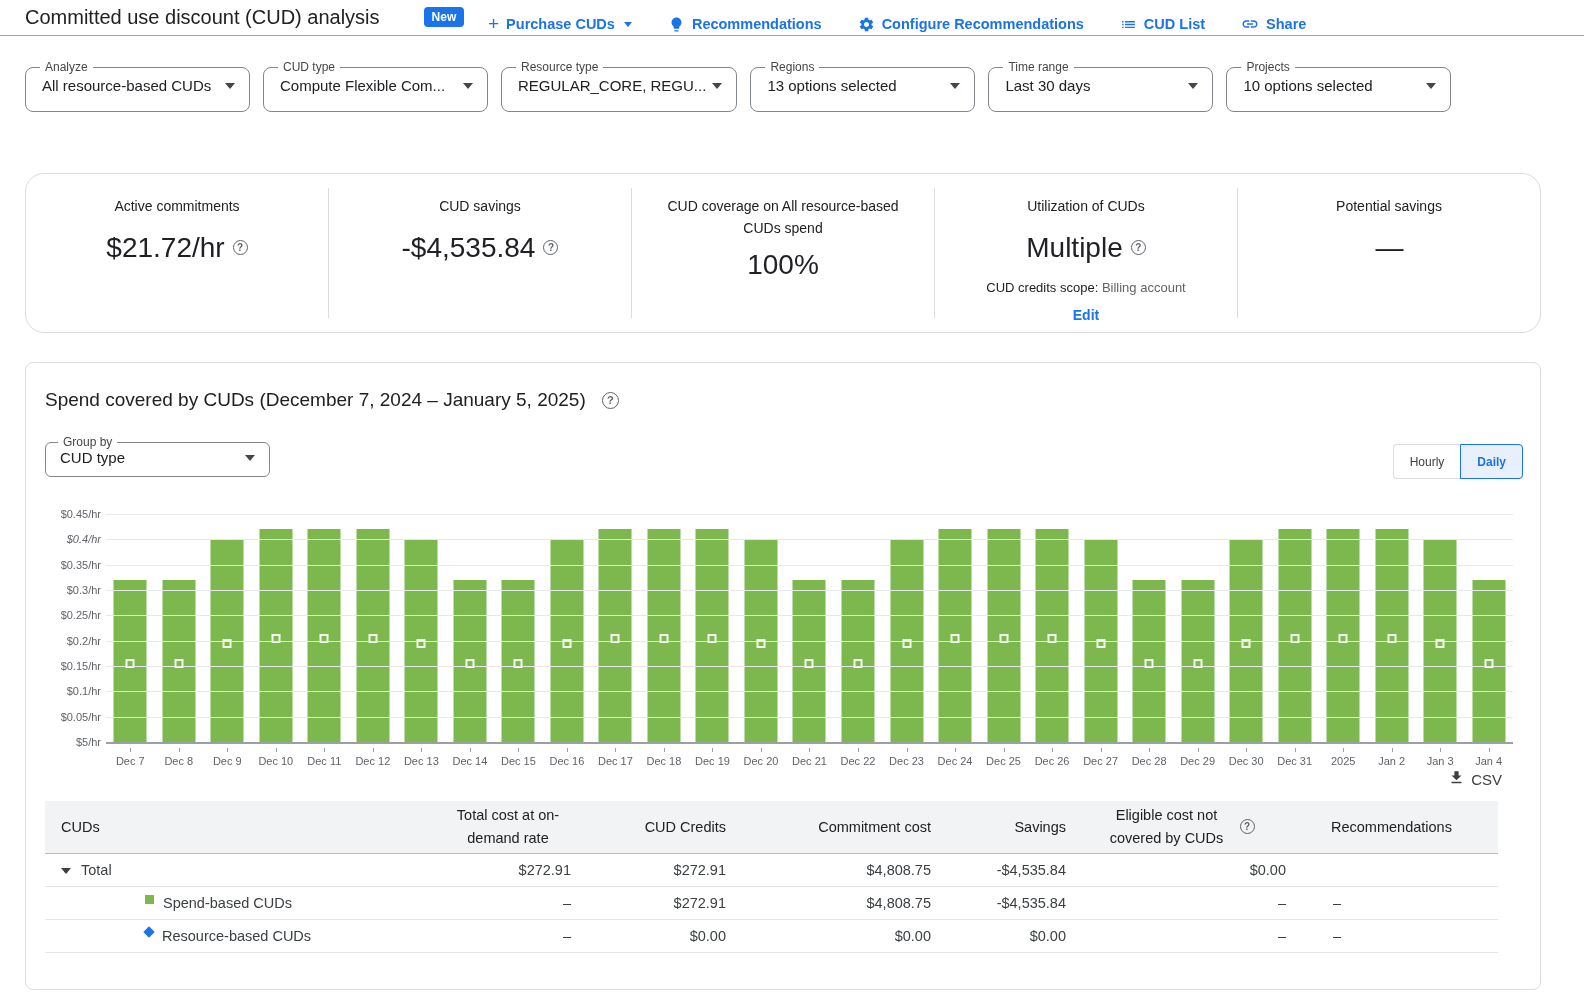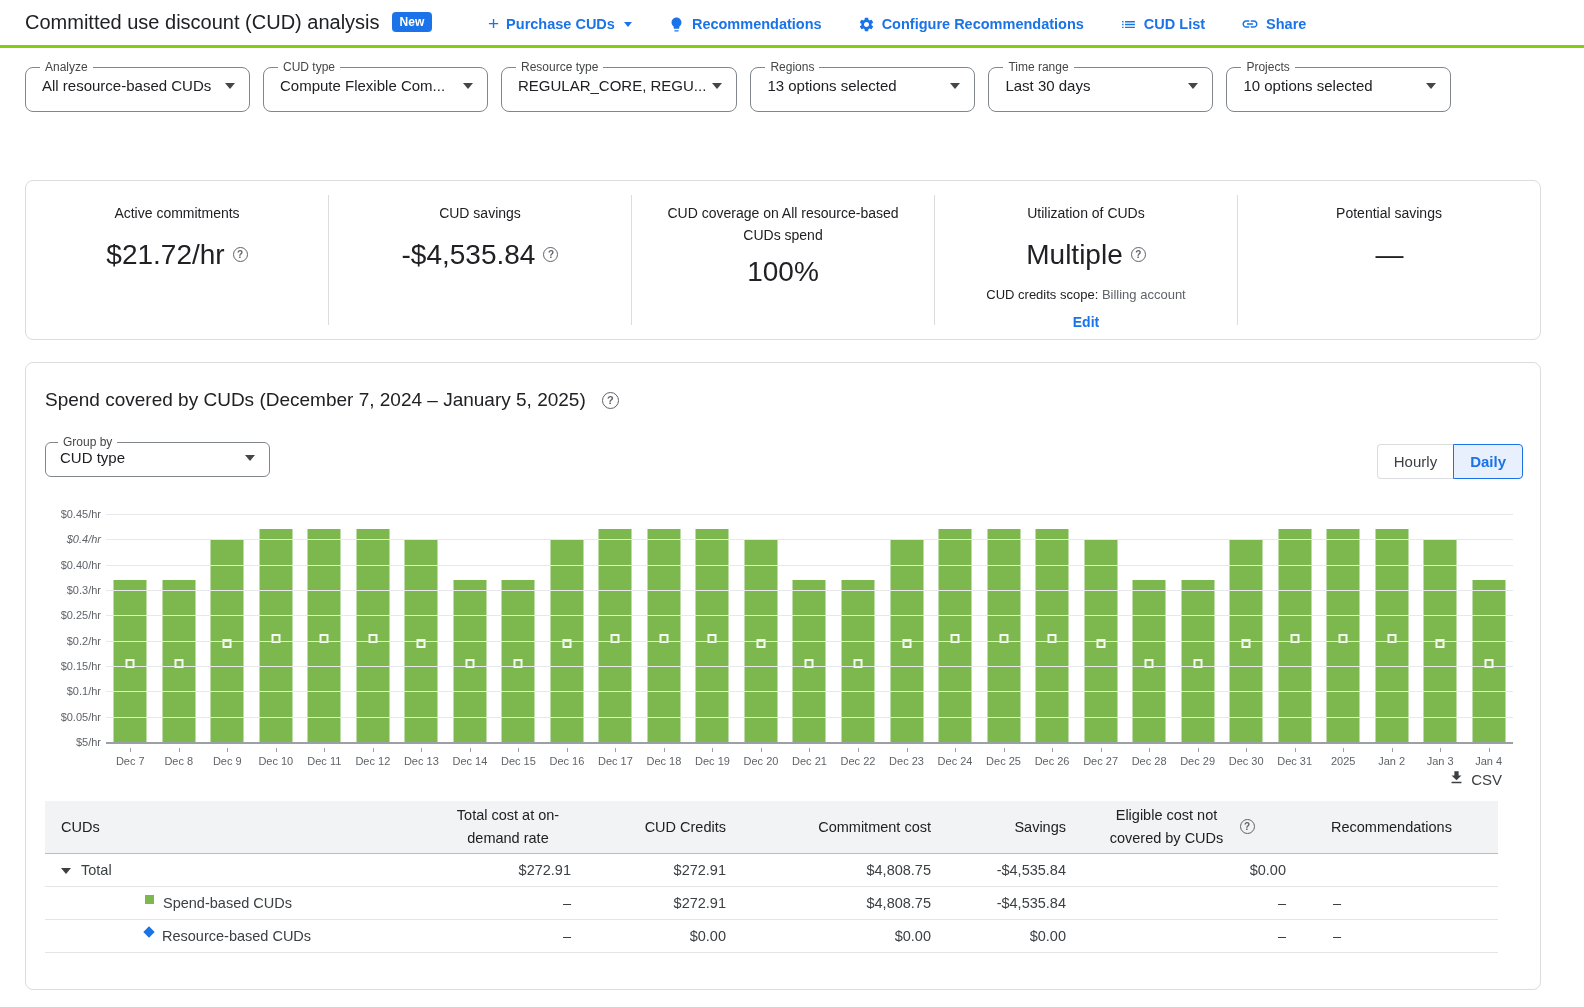--- a/index.html
+++ b/index.html
@@ -1,59 +1,59 @@
 <!DOCTYPE html>
 <html><head>
 <meta charset="utf-8">
 <style>
   * { margin:0; padding:0; box-sizing:border-box; }
   html,body { background:#fff; }
   body { font-family:"Liberation Sans", sans-serif; color:#202124; }
   #app { position:relative; width:1584px; height:1007px; background:#fff; overflow:hidden; }
 
   
-  .topbar { position:absolute; left:0; top:0; width:100%; height:48px; border-bottom:3px solid #84cc16; display:flex; align-items:center; }
+  .topbar { position:absolute; left:0; top:0; width:100%; height:36px; border-bottom:1px solid #84cc16; display:flex; align-items:center;gap:32px; }
   .page-title { margin-left:25px; font-size:20px; color:#202124; }
   .new-badge { margin-left:12px; background:#1a73e8; color:#fff; font-size:12px; font-weight:bold; padding:3px 8px; border-radius:4px; position:relative; top:-1px; }
   .actions { position:absolute; left:488px; top:0; height:48px; display:flex; align-items:center; gap:36px; }
   .action { display:flex; align-items:center; gap:7px; color:#1a73e8; font-size:14.5px; font-weight:bold; cursor:pointer; white-space:nowrap; }
   .action svg { display:block; }
   .plus-glyph { font-size:19px; font-weight:normal; line-height:1; position:relative; top:-1px; }
   .dd-tri { width:0; height:0; border-left:4.5px solid transparent; border-right:4.5px solid transparent; border-top:5px solid #1a73e8; margin-left:2px; }
 
   
   .filters { position:absolute; left:25px; top:60px; display:flex; gap:13px; }
   .filter { width:225px; height:52px; border:1px solid #80868b; border-radius:8px; padding:0 10px; position:relative; }
   .filter legend { font-size:12px; color:#444746; padding:0 5px; margin-left:4px; }
   .filter .val-row { display:flex; align-items:center; justify-content:space-between; padding:3px 4px 0 6px; }
   .filter .val { font-size:15px; color:#202124; white-space:nowrap; overflow:hidden; }
   .sel-tri { width:0; height:0; border-left:5px solid transparent; border-right:5px solid transparent; border-top:6px solid #444746; flex:none; margin-left:6px; }
 
   
-  .stats-card { position:absolute; left:25px; top:180px; width:1516px; height:160px; border:1px solid #dadce0; border-radius:8px; display:flex; padding:14px 0; }
+  .stats-card { position:absolute; left:25px; top:173px; width:1516px; height:160px; border:1px solid #dadce0; border-radius:19px; display:flex; padding:14px 0; }
   .stat { flex:1; text-align:center; padding:8px 20px 0 20px; }
   .stat + .stat { border-left:1px solid #dadce0; }
   .stat-label { font-size:14px; color:#202124; line-height:1.55; }
   .stat-value { font-size:28px; color:#202124; margin-top:14px; display:flex; align-items:center; justify-content:center; gap:8px; }
   .stat-value.dash { letter-spacing:-1px; }
   .stat-sub { font-size:13px; margin-top:16px; color:#202124; }
   .stat-sub .muted { color:#5f6368; }
   .edit-link { display:inline-block; margin-top:12px; color:#1a73e8; font-size:14px; font-weight:bold; cursor:pointer; }
   .help-circ { display:inline-flex; align-items:center; justify-content:center; width:15px; height:15px; border:1.5px solid #5f6368; border-radius:50%; font-size:10px; font-weight:bold; color:#5f6368; flex:none; }
 
   
   .chart-card { position:absolute; left:25px; top:362px; width:1516px; height:628px; border:1px solid #dadce0; border-radius:8px; }
   .chart-title-row { position:absolute; left:19px; top:26px; display:flex; align-items:center; gap:16px; }
   .chart-title { font-size:19px; color:#202124; }
   .groupby { position:absolute; left:19px; top:72px; width:225px; height:42px; border:1px solid #80868b; border-radius:6px; padding:0 10px; }
   .groupby legend { font-size:12px; color:#444746; padding:0 5px; margin-left:2px; }
   .groupby .val-row { display:flex; align-items:center; justify-content:space-between; padding:0 4px 0 4px; }
   .groupby .val { font-size:15px; color:#202124; }
   .toggle { position:absolute; right:17px; top:81px; display:flex; height:35px; }
-  .toggle .opt { display:flex; align-items:center; justify-content:center; font-size:15px; padding:0 16px; cursor:pointer; }
+  .toggle .opt { display:flex; align-items:center; justify-content:center; font-size:12px; padding:0 16px; cursor:pointer; }
   .toggle .opt.off { border:1px solid #dadce0; border-right:none; border-radius:4px 0 0 4px; color:#3c4043; background:#fff; }
   .toggle .opt.on  { border:1px solid #1a73e8; border-radius:0 4px 4px 0; color:#1a73e8; background:#e8f0fe; font-weight:bold; }
 
   
   .plot { position:absolute; left:80px; top:151px; width:1407px; height:228px; }
   .gridline { position:absolute; left:0; width:100%; height:1px; background:#e6e8ea; }
   .baseline { position:absolute; left:0; bottom:-2px; width:100%; height:2px; background:#9aa0a6; }
   .ylab { position:absolute; right:1412px; width:70px; text-align:right; font-size:11px; color:#5f6368; white-space:nowrap; }
   .bars { position:absolute; left:0; bottom:0; width:100%; height:100%; display:flex; align-items:flex-end; }
   .slot { flex:1; position:relative; height:100%; }
@@ -363,21 +363,21 @@
         <div class="ylab" style="top: 171.333px;">$0.1/hr</div>
         <div class="gridline" style="top: 152px;"></div>
         <div class="ylab" style="top: 146px;">$0.15/hr</div>
         <div class="gridline" style="top: 126.667px;"></div>
         <div class="ylab" style="top: 120.667px;">$0.2/hr</div>
         <div class="gridline" style="top: 101.333px;"></div>
         <div class="ylab" style="top: 95.3333px;">$0.25/hr</div>
         <div class="gridline" style="top: 76px;"></div>
         <div class="ylab" style="top: 70px;">$0.3/hr</div>
         <div class="gridline" style="top: 50.6667px;"></div>
-        <div class="ylab" style="top: 44.6667px;">$0.40/hr</div>
+        <div class="ylab" style="top: 44.6667px;">$0.35/hr</div>
         <div class="gridline" style="top: 25.3333px;"></div>
         <div class="ylab" style="top: 19.3333px; font-style: italic;">$0.4/hr</div>
         <div class="gridline" style="top: 0px;"></div>
         <div class="ylab" style="top: -6px;">$0.45/hr</div>
       </div>
     <div class="xlabels">
         <div class="xslot">Dec 7</div>
         <div class="xslot">Dec 8</div>
         <div class="xslot">Dec 9</div>
         <div class="xslot">Dec 10</div>

